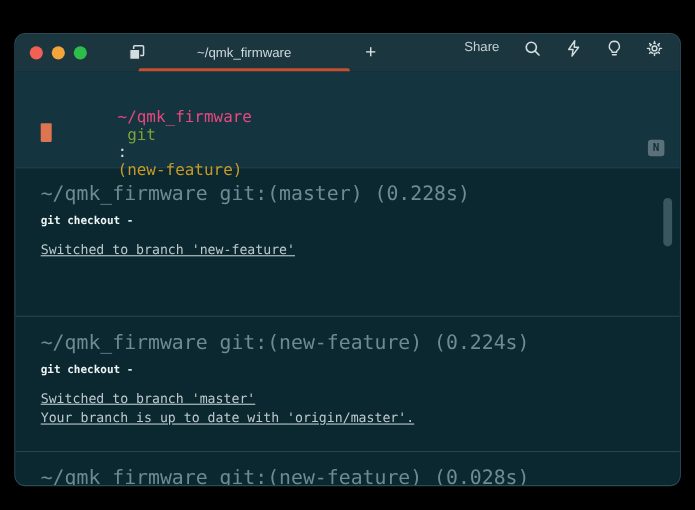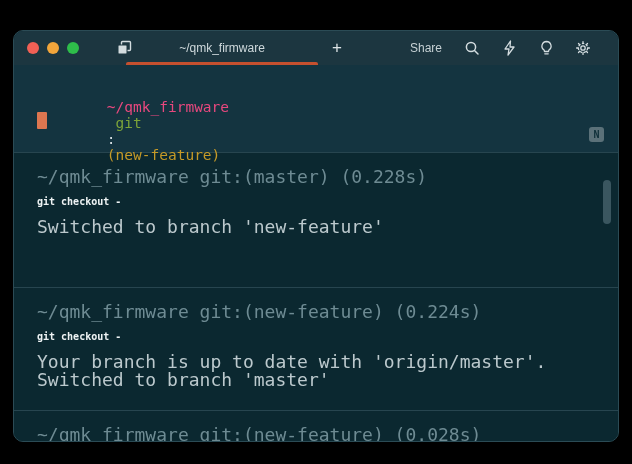--- a/index.html
+++ b/index.html
@@ -32,22 +32,22 @@
   }
   .tab-underline {
     position:absolute; left:0; right:0; bottom:0; height:3px;
     background:#c5502f; border-radius:2px 2px 0 0;
   }
   .new-tab {
     position:absolute; left:306px; top:0; width:34px; height:34px;
     display:flex; align-items:center; justify-content:center;
     font-size:17px; font-weight:400; color:#dde4e6;
   }
-  .tb-right { position:absolute; right:22px; top:0; height:34px;
-    display:flex; align-items:center; gap:11px; }
+  .tb-right { position:absolute; right:10px; top:0; height:34px;
+    display:flex; align-items:flex-start; gap:11px; }
   .share { font-size:12px; color:#c6d1d4; padding:4px 6px; cursor:pointer; }
   
   .term { flex:1; display:flex; flex-direction:column; position:relative;
           font-family:"DejaVu Sans Mono", monospace; }
   .input-block { height:87px; flex:0 0 87px; background:#143440; position:relative; }
   .prompt-line { position:absolute; left:23px; top:18px; font-size:14.5px;
                  font-weight:normal; white-space:pre; }
   .p-path   { color:#e8487e; }
   .p-git    { color:#7ca339; }
   .p-colon  { color:#d4dde0; }
@@ -61,21 +61,21 @@
   .scrollbar-thumb { position:absolute; right:7px; top:115px; width:8px; height:44px;
              background:#3a565f; border-radius:4px; z-index:5; }
   .block { border-top:1px solid #27454f; background:#0b2830;
            padding:13px 23px 0 23px; overflow:hidden; }
   .block-1 { height:103px; flex:0 0 103px; }
   .block-2 { height:123px; flex:0 0 123px;margin-top:32px; }
   .block-3 { flex:1; }
   .b-header { font-size:18px; color:#6e8b93; white-space:pre; margin-bottom:9px; }
   .b-command { font-size:10px; font-weight:bold; color:#eef3f4; white-space:pre;
                margin-bottom:11px; }
-  .b-out { font-size:18px; color:#bcc9cd; white-space:pre; line-height:18px; }
+  .b-out { font-size:12px; color:#bcc9cd; white-space:pre; line-height:18px;text-decoration:underline; }
   svg { display:block; }
 </style>
 </head>
 <body>
 
 <div class="window">
 
   <div class="titlebar">
     <div class="lights">
       <div class="light red"></div>
@@ -145,22 +145,22 @@
 
     <div class="block block-1">
       <div class="b-header">~/qmk_firmware git:(master) (0.228s)</div>
       <div class="b-command">git checkout -</div>
       <div class="b-out">Switched to branch 'new-feature'</div>
     </div>
 
     <div class="block block-2">
       <div class="b-header">~/qmk_firmware git:(new-feature) (0.224s)</div>
       <div class="b-command">git checkout -</div>
+      <div class="b-out">Switched to branch 'master'</div>
       <div class="b-out">Your branch is up to date with 'origin/master'.</div>
-      <div class="b-out">Switched to branch 'master'</div>
     </div>
 
     <div class="block block-3">
       <div class="b-header">~/qmk_firmware git:(new-feature) (0.028s)</div>
       <div class="b-command">ls -ahlF</div>
     </div>
 
   </div>
 </div>
 

